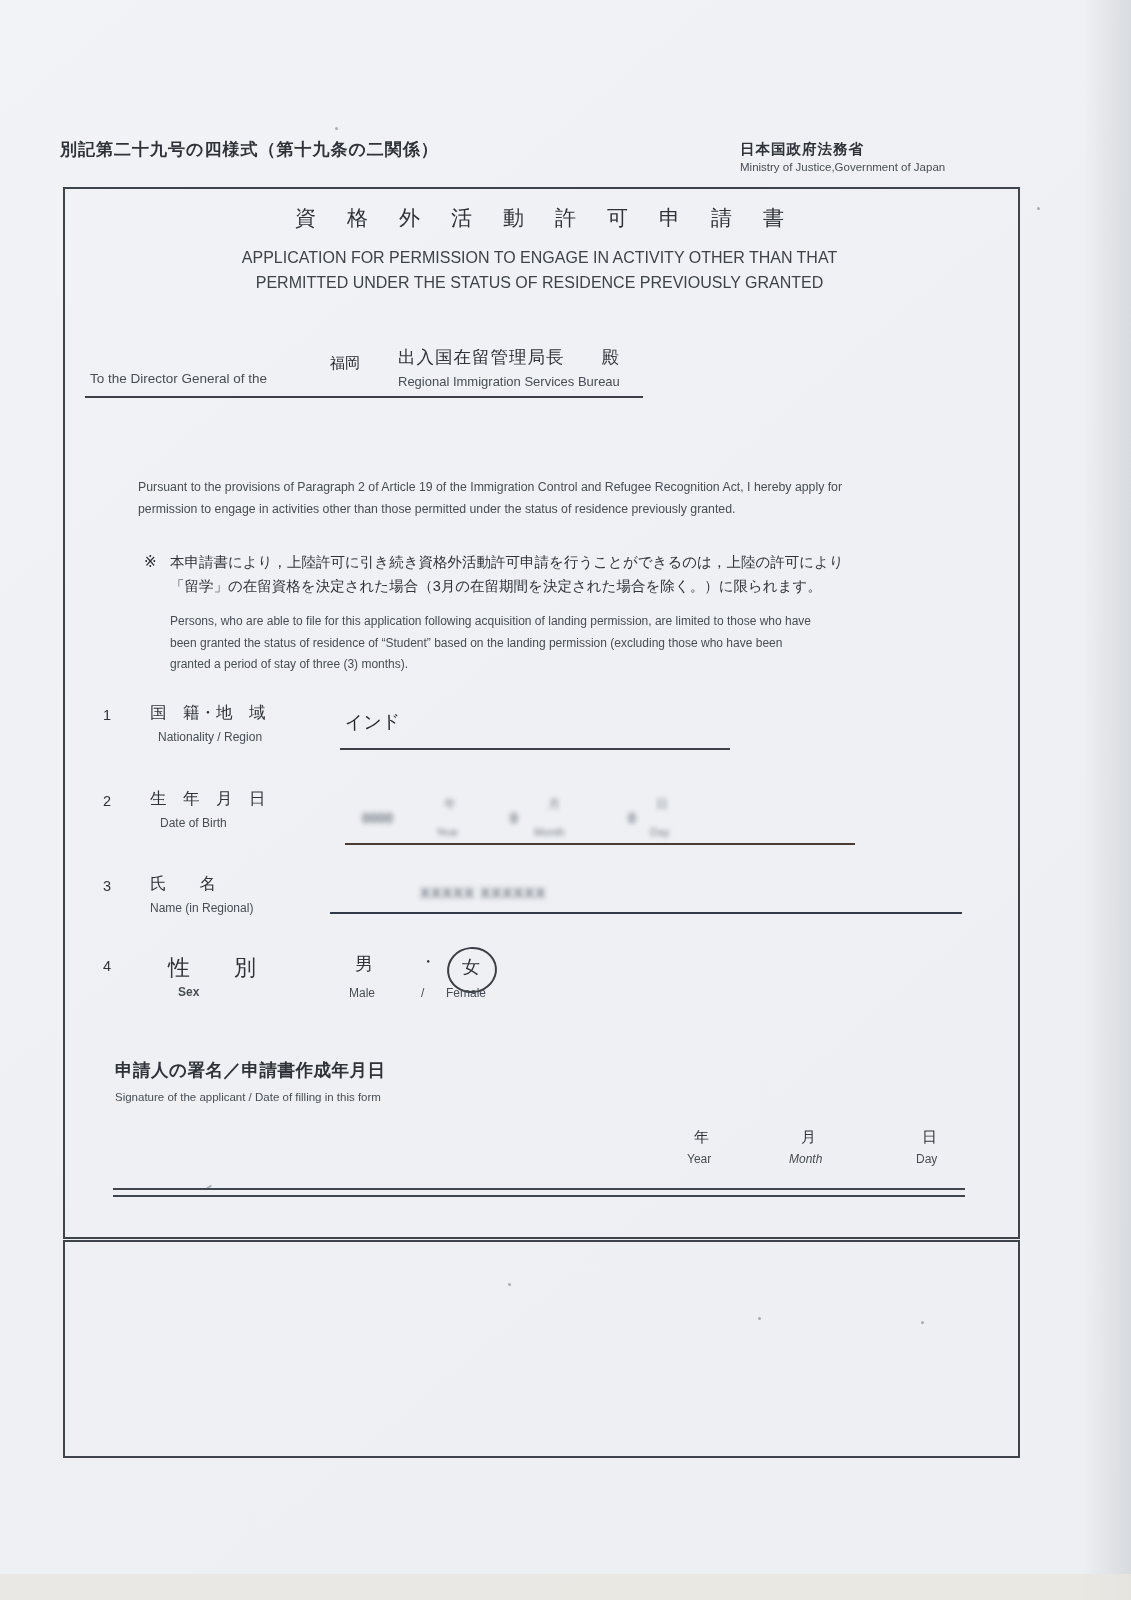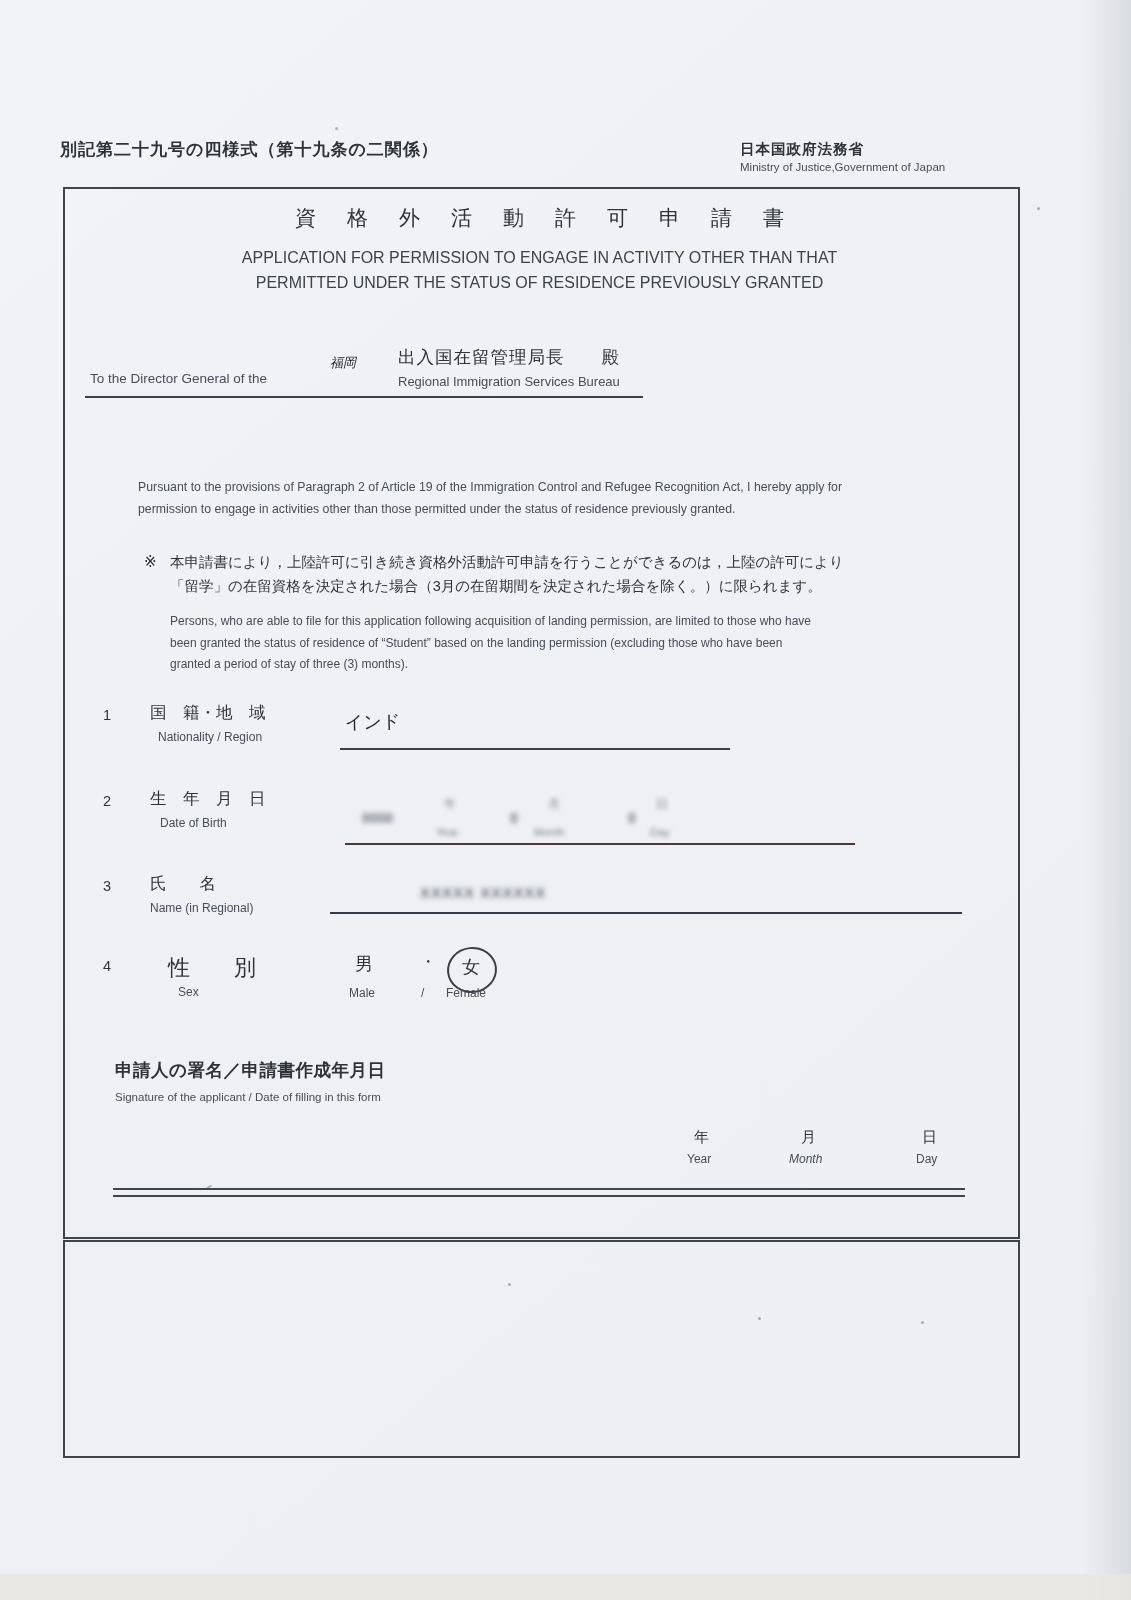--- a/index.html
+++ b/index.html
@@ -30,21 +30,21 @@
   <div class="abs jp b" style="left:740px;top:140px;font-size:14.5px;letter-spacing:1px;">日本国政府法務省</div>
   <div class="abs en" style="left:740px;top:161px;font-size:11.5px;">Ministry of Justice,Government of Japan</div>
 
   <div class="box" style="left:63px;top:187px;width:953px;height:1048px;"></div>
 
   <div class="abs jp" style="left:63px;top:204px;width:953px;text-align:center;font-size:21px;letter-spacing:31px;text-indent:31px;">資格外活動許可申請書</div>
   <div class="abs en" style="left:63px;top:249px;width:953px;text-align:center;font-size:16px;color:#3e434a;">APPLICATION FOR PERMISSION TO ENGAGE IN ACTIVITY OTHER THAN THAT</div>
   <div class="abs en" style="left:63px;top:274px;width:953px;text-align:center;font-size:16px;color:#3e434a;">PERMITTED UNDER THE STATUS OF RESIDENCE PREVIOUSLY GRANTED</div>
 
   <div class="abs en" style="left:90px;top:371px;font-size:13.5px;">To the Director General of the</div>
-  <div class="abs jp handw" style="left:330px;top:354px;font-size:13px;transform:rotate(-.5deg);font-style:italic;">福岡</div>
+  <div class="abs jp handw" style="left:330px;top:354px;font-size:15px;transform:rotate(-.5deg);">福岡</div>
   <div class="abs jp" style="left:398px;top:345px;font-size:17.5px;letter-spacing:1px;">出入国在留管理局長　　殿</div>
   <div class="abs en" style="left:398px;top:374px;font-size:13px;">Regional Immigration Services Bureau</div>
   <div class="hline" style="left:85px;top:396px;width:558px;"></div>
 
   <div class="abs en wrap" style="left:138px;top:477px;width:712px;font-size:12.3px;line-height:1.78;">Pursuant to the provisions of Paragraph 2 of Article 19 of the Immigration Control and Refugee Recognition Act, I hereby apply for permission to engage in activities other than those permitted under the status of residence previously granted.</div>
 
   <div class="abs jp" style="left:144px;top:553px;font-size:15px;">※</div>
   <div class="abs jp" style="left:170px;top:553px;font-size:14.5px;">本申請書により，上陸許可に引き続き資格外活動許可申請を行うことができるのは，上陸の許可により</div>
   <div class="abs jp" style="left:170px;top:577px;font-size:14.5px;">「留学」の在留資格を決定された場合（3月の在留期間を決定された場合を除く。）に限られます。</div>
   <div class="abs en wrap" style="left:170px;top:611px;width:648px;font-size:12px;line-height:1.8;">Persons, who are able to file for this application following acquisition of landing permission, are limited to those who have been granted the status of residence of “Student” based on the landing permission (excluding those who have been granted a period of stay of three (3) months).</div>
@@ -74,21 +74,21 @@
   <div class="hline" style="left:345px;top:843px;width:510px;border-top:2.5px solid #4a3a34;"></div>
 
   <div class="abs jp" style="left:103px;top:878px;font-size:14.5px;">3</div>
   <div class="abs jp" style="left:150px;top:873px;font-size:16.5px;">氏　　名</div>
   <div class="abs en" style="left:150px;top:901px;font-size:12px;">Name (in Regional)</div>
   <div class="abs blur" style="left:420px;top:884px;font-size:15px;letter-spacing:1px;">XXXXX XXXXXX</div>
   <div class="hline" style="left:330px;top:912px;width:632px;border-top:2.5px solid #333a47;"></div>
 
   <div class="abs jp" style="left:103px;top:958px;font-size:14.5px;">4</div>
   <div class="abs jp" style="left:168px;top:953px;font-size:22px;">性　　別</div>
-  <div class="abs en" style="left:178px;top:985px;font-size:12px;">Sex</div>
+  <div class="abs en" style="left:178px;top:985px;font-size:12px;font-weight:bold;">Sex</div>
 
   <div class="abs jp" style="left:355px;top:952px;font-size:18px;">男</div>
   <div class="abs jp" style="left:420px;top:952px;font-size:16px;">・</div>
   <div class="abs jp" style="left:462px;top:955px;font-size:18px;">女</div>
   <div class="abs" style="left:447px;top:947px;width:46px;height:42px;border:2px solid #3a3e44;border-radius:50%;transform:rotate(-6deg);"></div>
 
   <div class="abs en" style="left:349px;top:986px;font-size:12px;">Male</div>
   <div class="abs en" style="left:421px;top:986px;font-size:12px;">/</div>
   <div class="abs en" style="left:446px;top:986px;font-size:12px;">Female</div>
 

